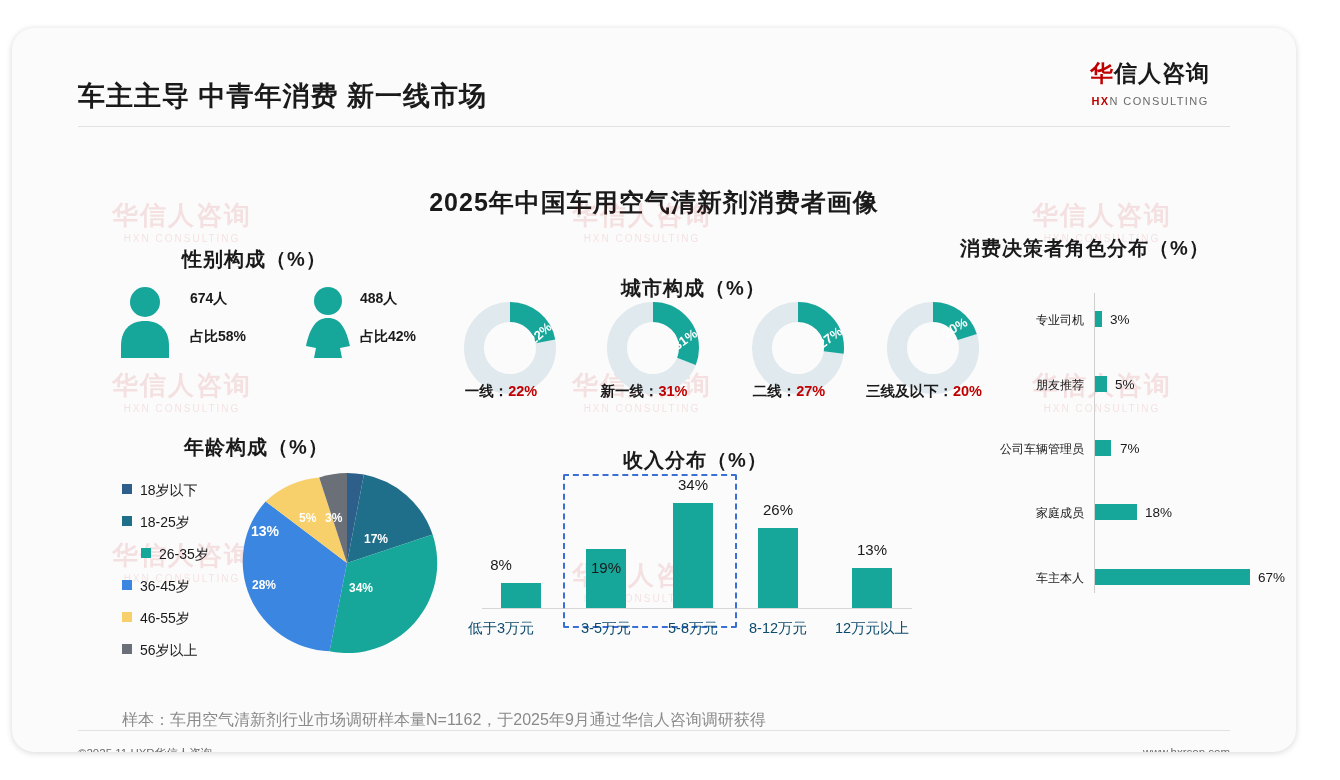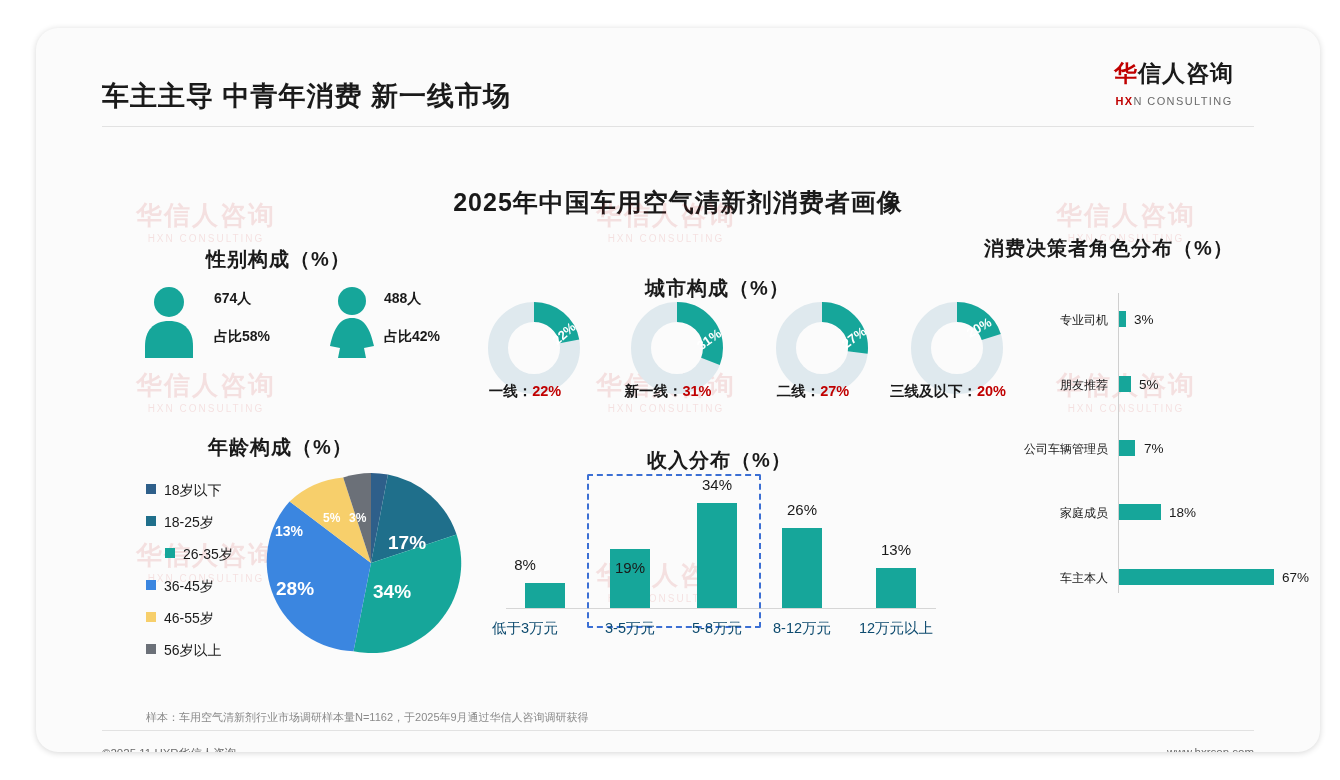--- a/index.html
+++ b/index.html
@@ -10,21 +10,21 @@
   }
   #page {
     position: relative;
     width: 1340px;
     height: 780px;
     background: #ffffff;
     overflow: hidden;
   }
   .slide {
     position: absolute;
-    left: 36px;
+    left: 12px;
     top: 28px;
     width: 1284px;
     height: 724px;
     background: #fbfbfb;
     border-radius: 22px;
     box-shadow: 0 1px 6px rgba(0,0,0,0.16);
     overflow: hidden;
   }
   
   .header {
@@ -165,21 +165,21 @@
   }
   .legend-swatch {
     display: inline-block;
     width: 10px;
     height: 10px;
     margin-right: 8px;
     vertical-align: 1px;
   }
   .pie-label {
     position: absolute;
-    font-size: 19px;
+    font-size: 12px;
     font-weight: bold;
     color: #ffffff;
     white-space: nowrap;
   }
 
   
   .bar {
     position: absolute;
     background: #16a69a;
   }
@@ -234,21 +234,21 @@
     position: absolute;
     width: 1px;
     background: #cfcfcf;
   }
 
   
   .note {
     position: absolute;
     left: 110px;
     top: 682px;
-    font-size: 11px;
+    font-size: 16px;
     color: #8a8a8a;
     white-space: nowrap;
   }
   .footer-rule {
     position: absolute;
     left: 66px;
     right: 66px;
     top: 702px;
     height: 1px;
     background: #e2e2e2;

